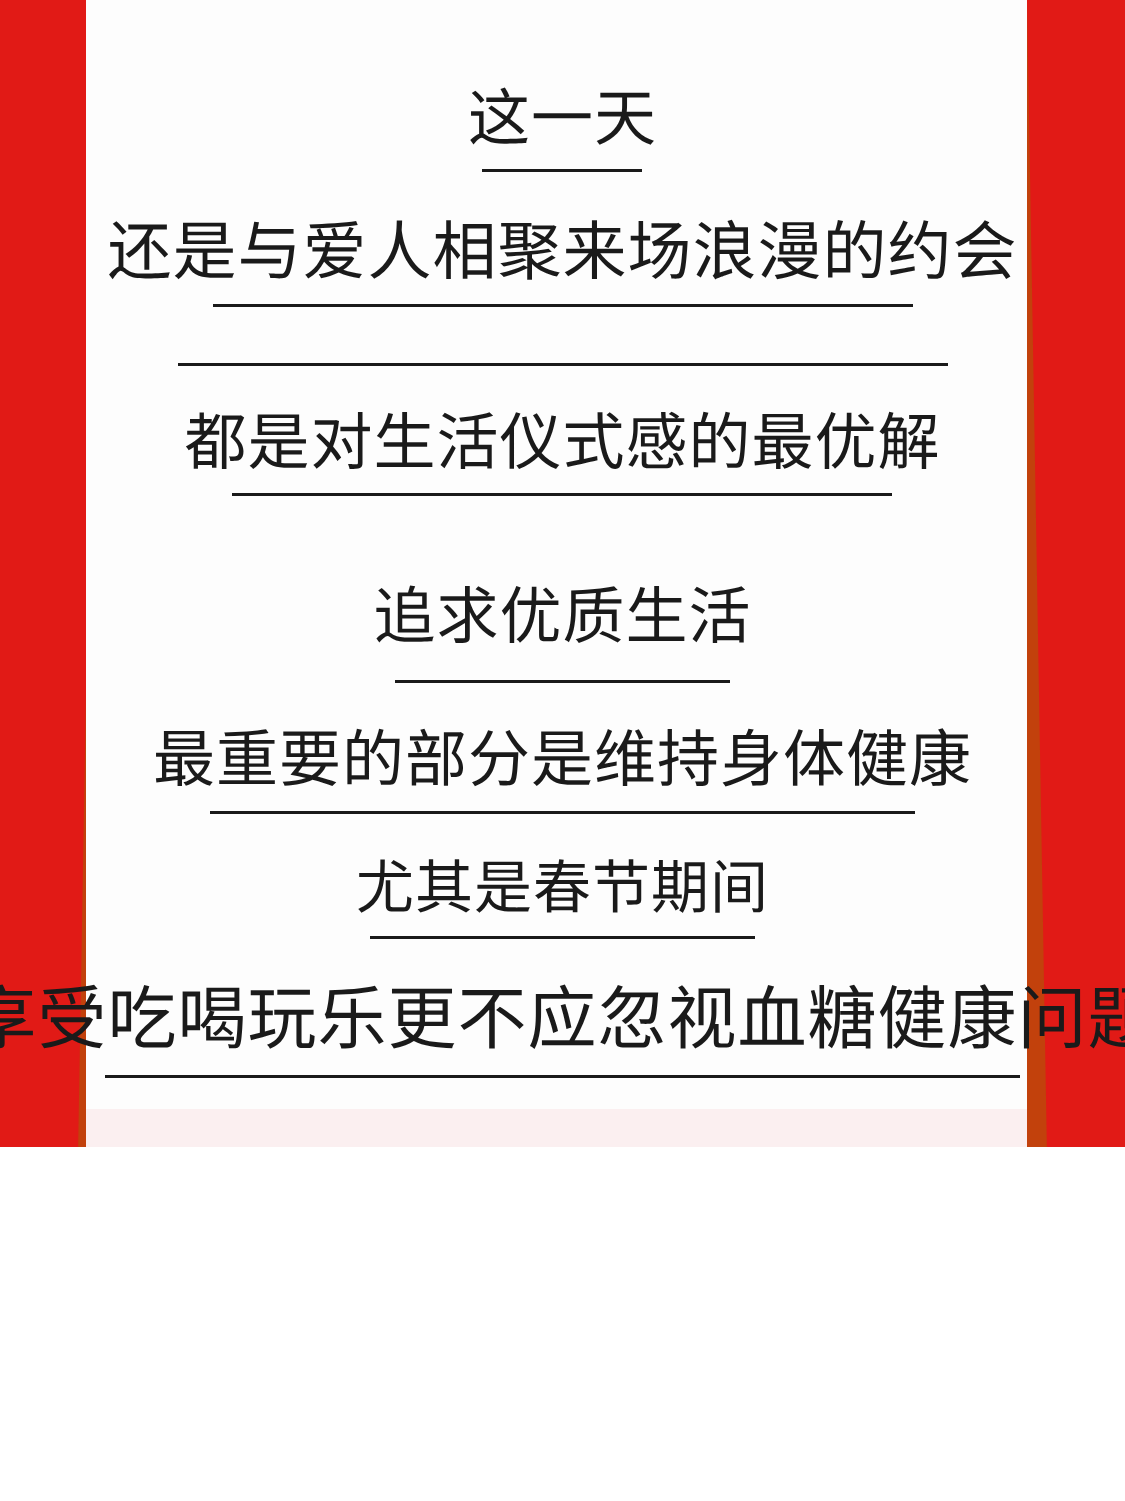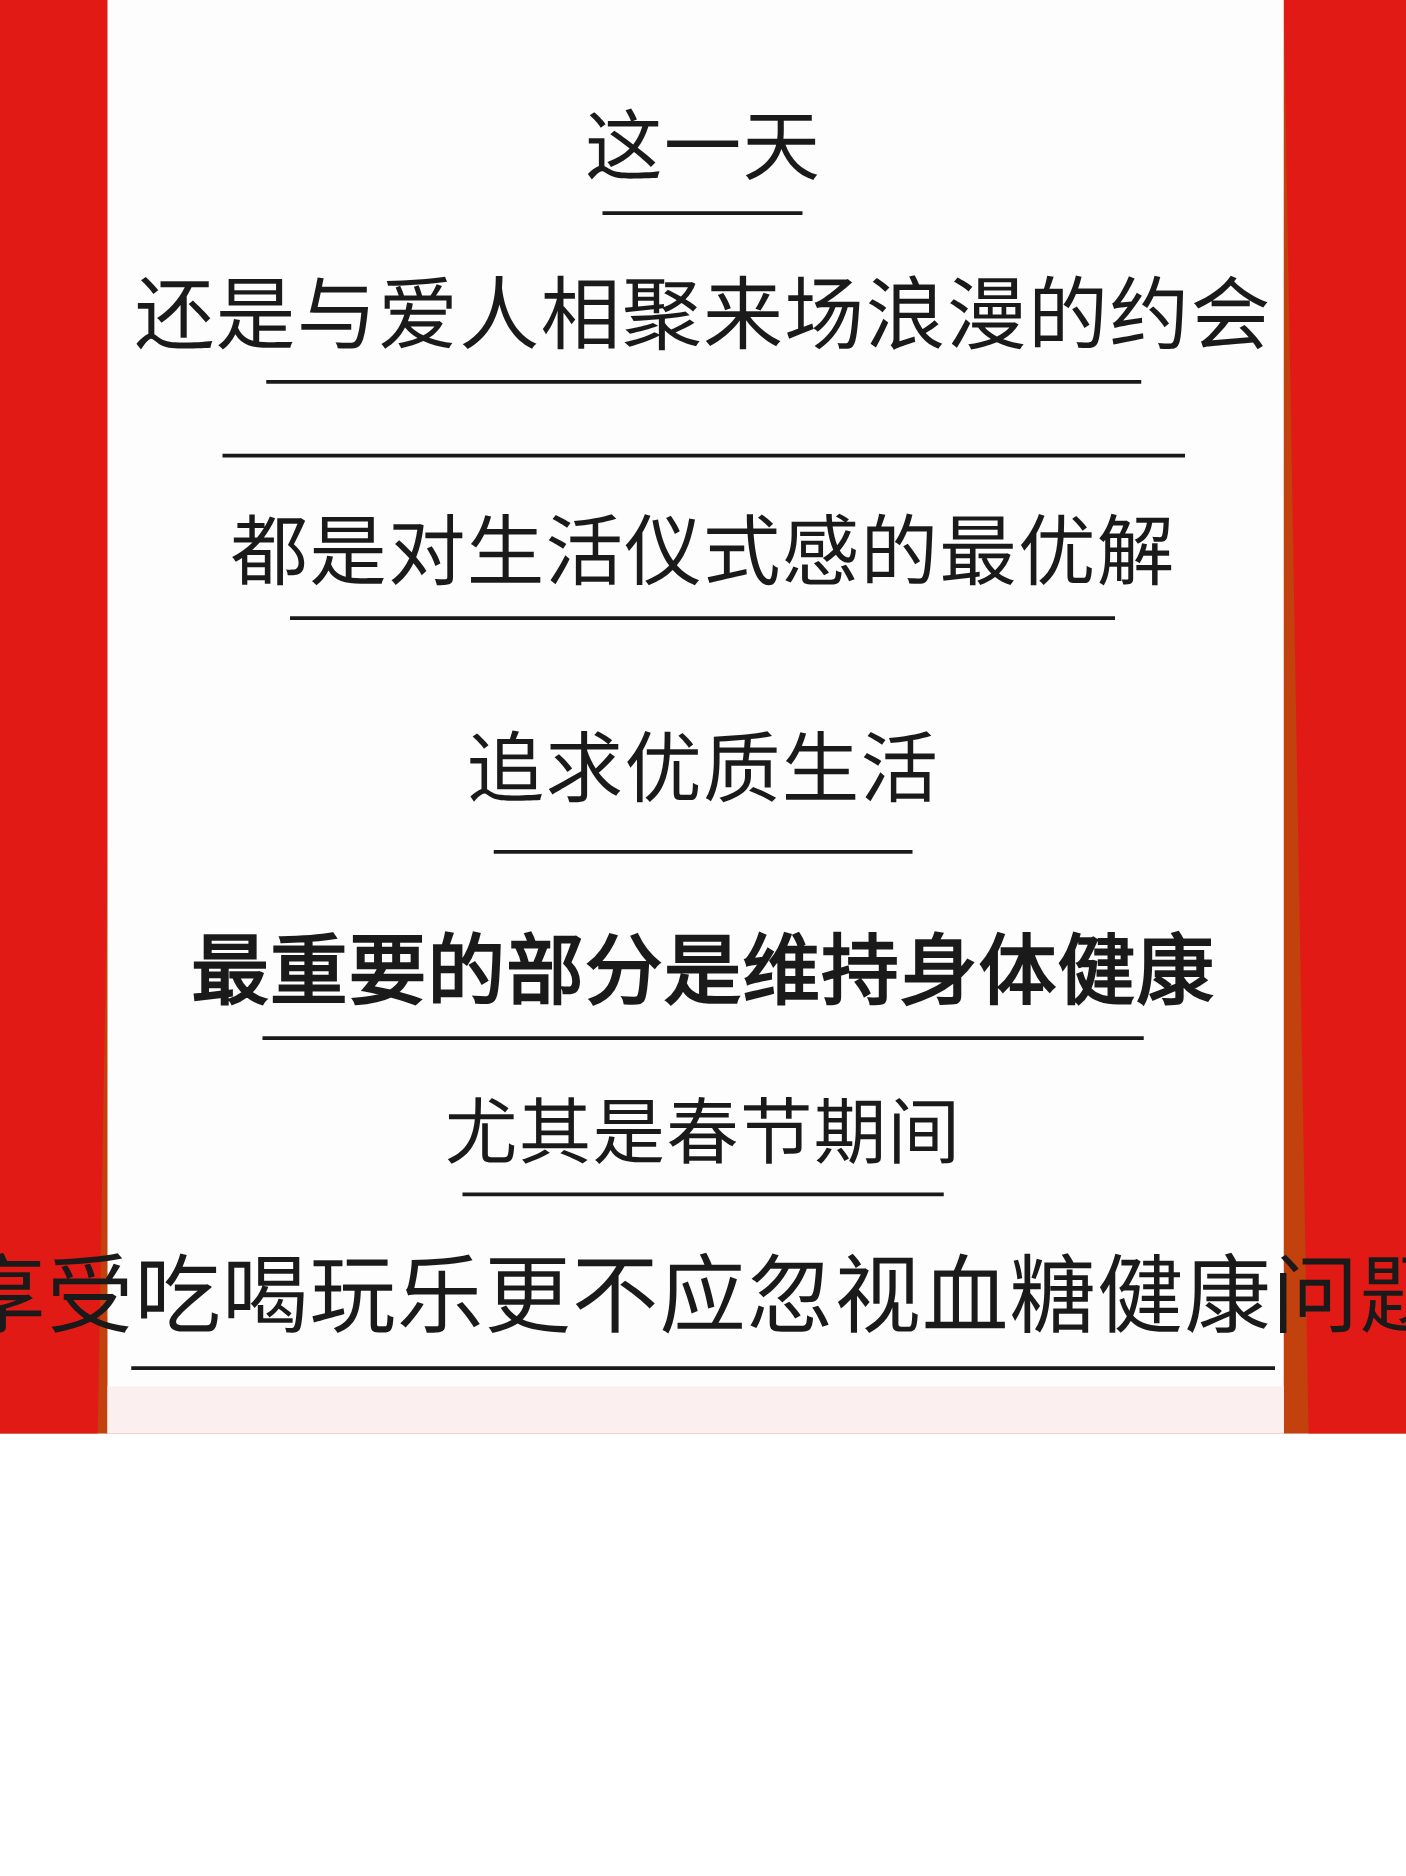--- a/index.html
+++ b/index.html
@@ -80,21 +80,21 @@
   .l-2 .rule { width: 770px; }
 
   .l-3 { margin-top: 42px; }
   .l-3 .text { font-size: 62px; }
   .l-3 .rule { width: 660px; }
 
   .l-4 { margin-top: 86px; gap: 13px; }
   .l-4 .text { font-size: 62px; }
   .l-4 .rule { width: 335px; }
 
-  .l-5 { margin-top: 60px; font-weight: bold; }
+  .l-5 { margin-top: 42px; }
   .l-5 .text { font-size: 62px; }
   .l-5 .rule { width: 705px; }
 
   .l-6 { margin-top: 42px; }
   .l-6 .text { font-size: 58px; }
   .l-6 .rule { width: 385px; }
 
   .l-7 { margin-top: 42px; }
   .l-7 .text { font-size: 69px; }
   .l-7 .rule { width: 915px; }

